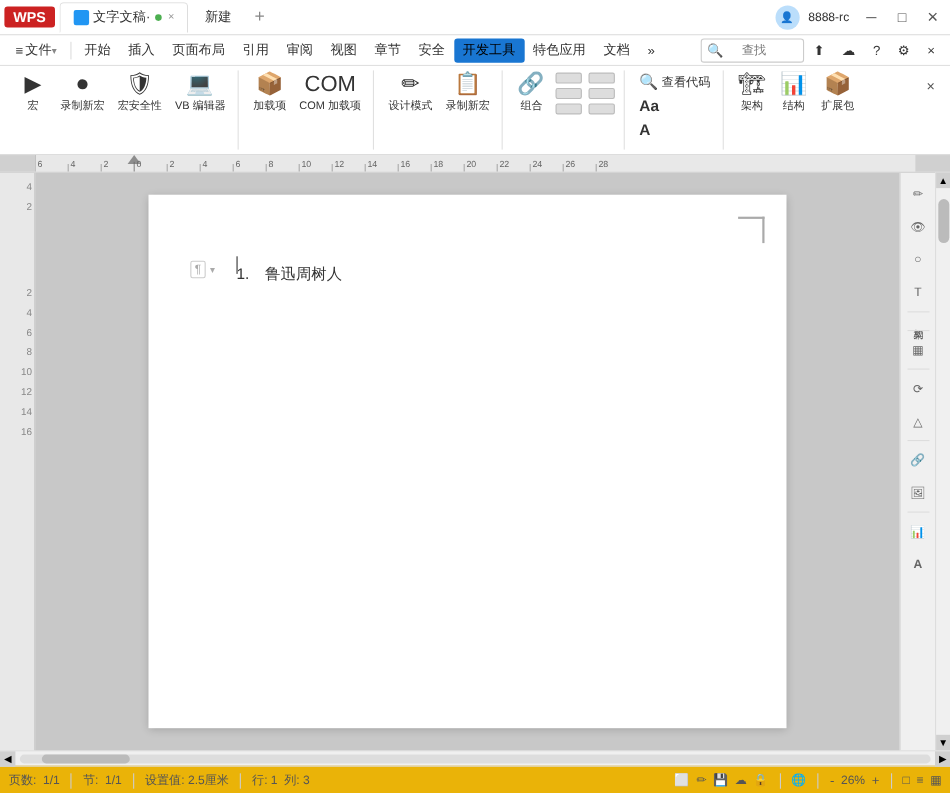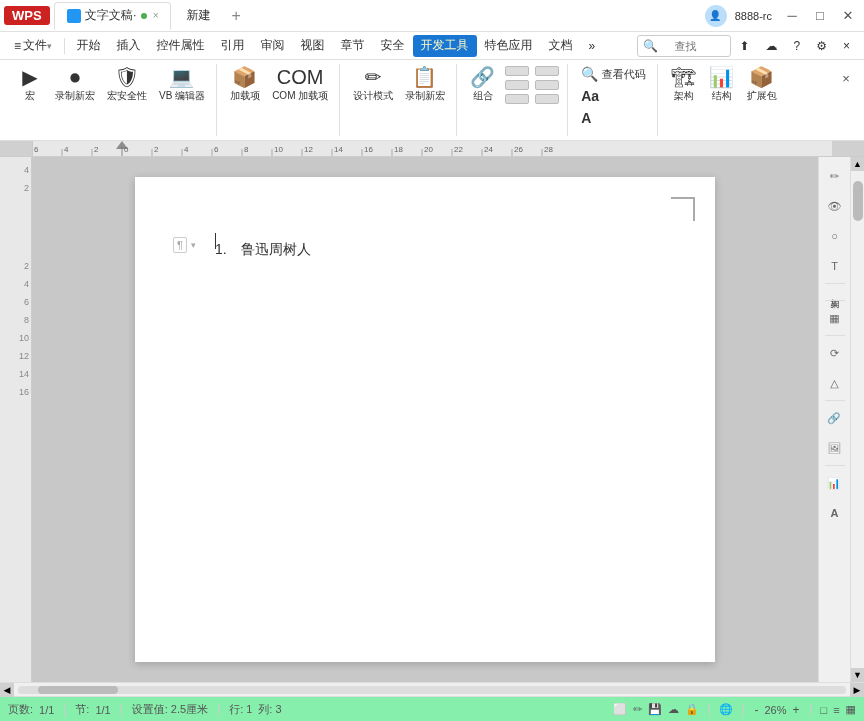--- a/index.html
+++ b/index.html
@@ -186,27 +186,27 @@
 
 <div id="menu-bar">
   <div class="menu-item">
     <span>≡</span>
     <span style="margin-left:2px">文件</span>
     <span style="font-size:9px;color:#888">▾</span>
   </div>
   <div class="menu-separator"></div>
   <div class="menu-item">开始</div>
   <div class="menu-item">插入</div>
-  <div class="menu-item">控件属性</div>
+  <div class="menu-item">页面布局</div>
   <div class="menu-item">引用</div>
   <div class="menu-item">审阅</div>
   <div class="menu-item">视图</div>
   <div class="menu-item">章节</div>
   <div class="menu-item">安全</div>
-  <div class="menu-item" style="background:#1976d2;color:#fef9c3;border-radius:3px;">开发工具</div>
+  <div class="menu-item" style="background:#1976d2;color:#000000;border-radius:3px;">开发工具</div>
   <div class="menu-item">特色应用</div>
   <div class="menu-item">文档</div>
   <div class="menu-item">»</div>
 
   <div class="search-box">
     <span>🔍</span>
     <input type="text" placeholder="查找" style="border: none; outline: none; font-size: 11px; width: 50px; margin-left: 12px;">
   </div>
   <div class="menu-item">⬆</div>
   <div class="menu-item">☁</div>
@@ -440,21 +440,21 @@
 </div>
 
 <div id="h-scroll" style="height:14px;background:#f0f0f0;border-top:1px solid #ddd;display:flex;align-items:center;">
   <div style="width:14px;height:14px;background:#d0d0d0;display:flex;align-items:center;justify-content:center;cursor:pointer;font-size:9px;">◀</div>
   <div id="h-scroll-track" style="flex:1;height:8px;background:#ddd;border-radius:4px;margin:0 4px;position:relative;">
     <div id="h-scroll-thumb" style="width:80px;height:8px;background:#bbb;border-radius:4px;position:absolute;left:20px;top:0;"></div>
   </div>
   <div style="width:14px;height:14px;background:#d0d0d0;display:flex;align-items:center;justify-content:center;cursor:pointer;font-size:9px;">▶</div>
 </div>
 
-<div id="status-bar" style="height:26px;background:#86efac;border-top:1px solid #ddd;display:flex;align-items:center;padding:0 8px;gap:6px;font-size:11px;color:#555;text-align:center;">
+<div id="status-bar" style="height:26px;background:#eab308;border-top:1px solid #ddd;display:flex;align-items:center;padding:0 8px;gap:6px;font-size:11px;color:#555;text-align:center;">
   <span>页数:</span>
   <span>1/1</span>
   <div class="status-sep"></div>
   <span>节:</span>
   <span>1/1</span>
   <div class="status-sep"></div>
   <span>设置值: 2.5厘米</span>
   <div class="status-sep"></div>
   <span>行: 1</span>
   <span>列: 3</span>

